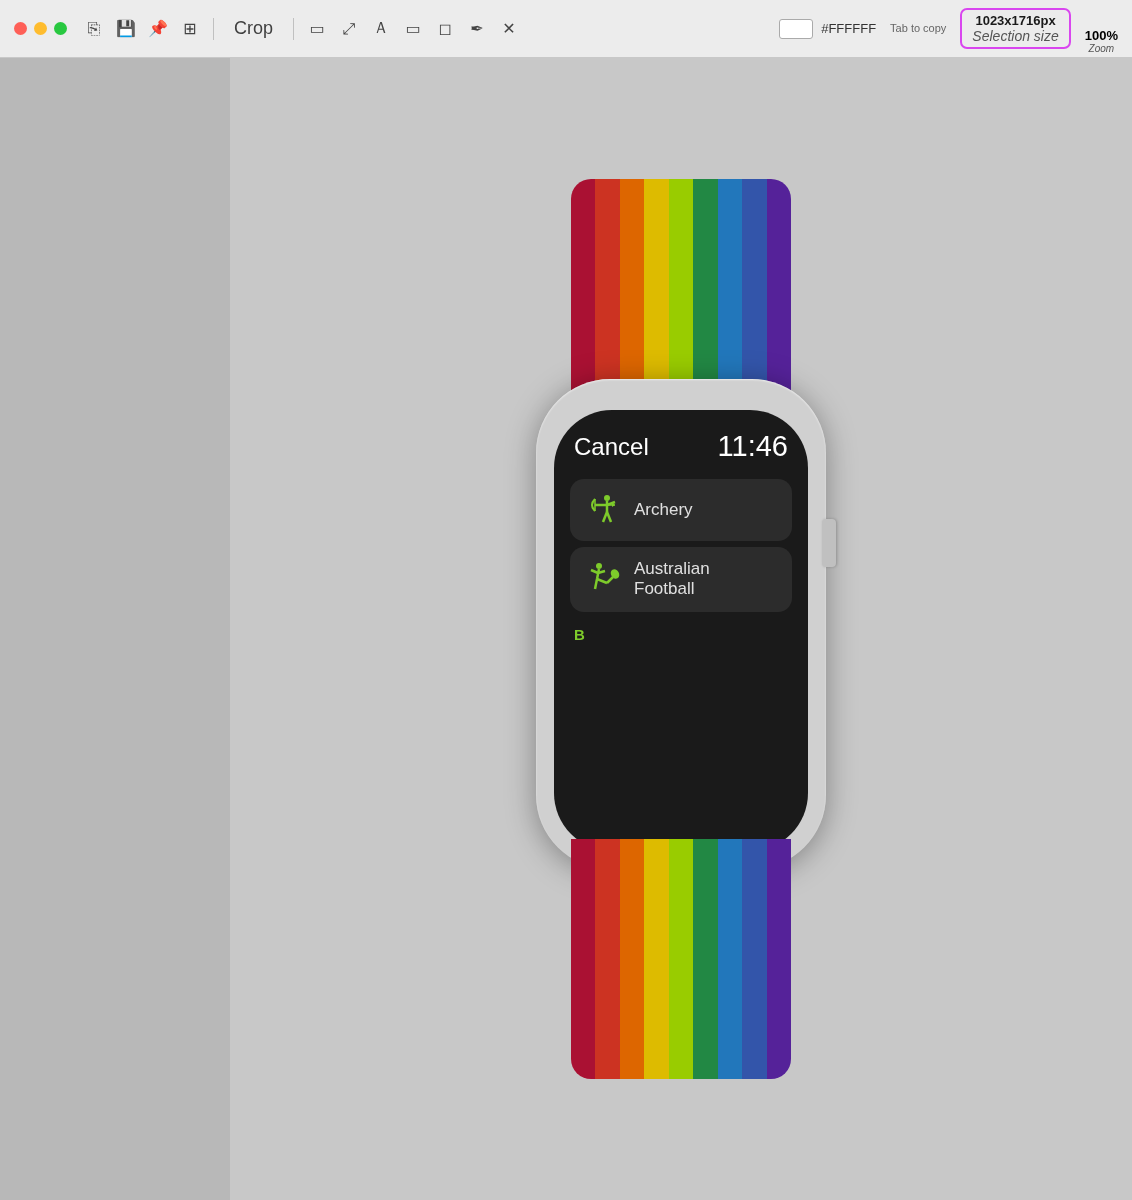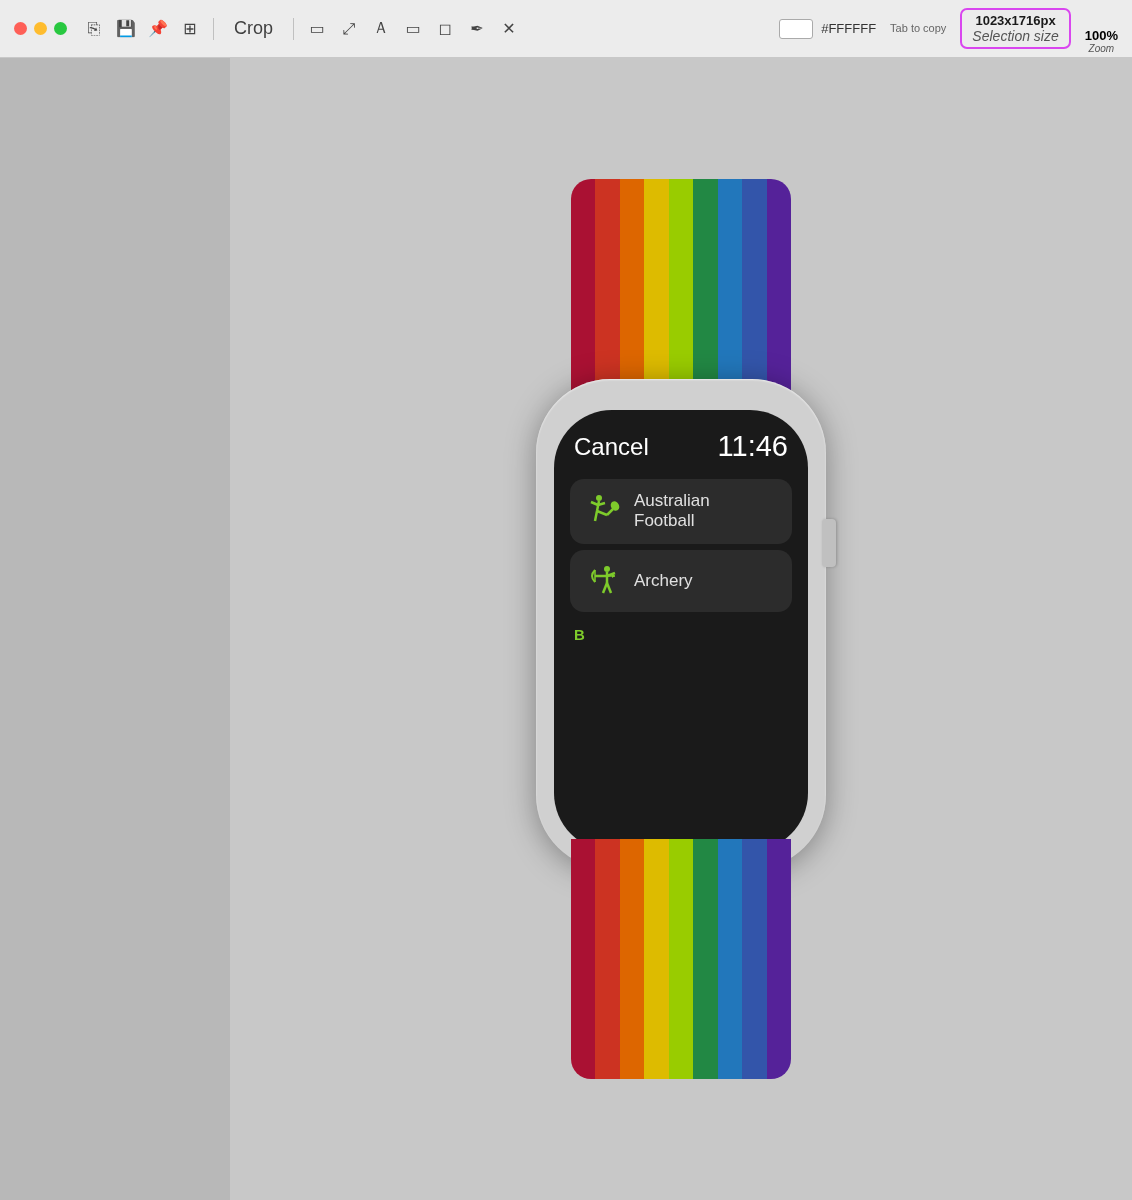--- a/index.html
+++ b/index.html
@@ -298,63 +298,63 @@
           <span class="screen-cancel">Cancel</span>
           <span class="screen-time">11:46</span>
         </div>
 
         <div class="activity-list">
 
           <div class="activity-row">
             <div class="activity-icon-area">
               <svg width="36" height="36" viewBox="0 0 36 36">
 
-                <circle cx="14" cy="5" r="3" fill="#7ecb2b"></circle>
-
-                <line x1="14" y1="8" x2="12" y2="18" stroke="#7ecb2b" stroke-width="2.5"></line>
-
-                <line x1="13" y1="12" x2="6" y2="9" stroke="#7ecb2b" stroke-width="2.5"></line>
-
-                <line x1="13" y1="12" x2="20" y2="10" stroke="#7ecb2b" stroke-width="2.5"></line>
-
-                <line x1="12" y1="18" x2="10" y2="28" stroke="#7ecb2b" stroke-width="2.5"></line>
-
-                <line x1="12" y1="18" x2="22" y2="22" stroke="#7ecb2b" stroke-width="2.5"></line>
-                <line x1="22" y1="22" x2="28" y2="16" stroke="#7ecb2b" stroke-width="2.5"></line>
-
-                <ellipse cx="30" cy="13" rx="4" ry="5" fill="#7ecb2b" transform="rotate(-30 30 13)"></ellipse>
-              </svg>
-            </div>
-            <span class="activity-name">Australian<br>Football</span>
-          </div>
-
-          <div class="activity-row">
-            <div class="activity-icon-area">
-              <svg width="36" height="36" viewBox="0 0 36 36">
-
                 <circle cx="22" cy="6" r="3" fill="#7ecb2b"></circle>
 
                 <line x1="22" y1="9" x2="22" y2="20" stroke="#7ecb2b" stroke-width="2.5"></line>
 
                 <line x1="22" y1="13" x2="10" y2="13" stroke="#7ecb2b" stroke-width="2.5"></line>
 
                 <line x1="22" y1="13" x2="30" y2="10" stroke="#7ecb2b" stroke-width="2.5"></line>
 
                 <path d="M10,7 Q4,13 10,19" stroke="#7ecb2b" stroke-width="2" fill="none"></path>
 
                 <line x1="10" y1="7" x2="10" y2="19" stroke="#7ecb2b" stroke-width="1.5"></line>
 
                 <line x1="10" y1="13" x2="30" y2="13" stroke="#7ecb2b" stroke-width="1.5"></line>
                 <polygon points="30,13 27,11 27,15" fill="#7ecb2b"></polygon>
 
                 <line x1="22" y1="20" x2="18" y2="30" stroke="#7ecb2b" stroke-width="2.5"></line>
                 <line x1="22" y1="20" x2="26" y2="30" stroke="#7ecb2b" stroke-width="2.5"></line>
               </svg>
             </div>
             <span class="activity-name">Archery</span>
+          </div>
+
+          <div class="activity-row">
+            <div class="activity-icon-area">
+              <svg width="36" height="36" viewBox="0 0 36 36">
+
+                <circle cx="14" cy="5" r="3" fill="#7ecb2b"></circle>
+
+                <line x1="14" y1="8" x2="12" y2="18" stroke="#7ecb2b" stroke-width="2.5"></line>
+
+                <line x1="13" y1="12" x2="6" y2="9" stroke="#7ecb2b" stroke-width="2.5"></line>
+
+                <line x1="13" y1="12" x2="20" y2="10" stroke="#7ecb2b" stroke-width="2.5"></line>
+
+                <line x1="12" y1="18" x2="10" y2="28" stroke="#7ecb2b" stroke-width="2.5"></line>
+
+                <line x1="12" y1="18" x2="22" y2="22" stroke="#7ecb2b" stroke-width="2.5"></line>
+                <line x1="22" y1="22" x2="28" y2="16" stroke="#7ecb2b" stroke-width="2.5"></line>
+
+                <ellipse cx="30" cy="13" rx="4" ry="5" fill="#7ecb2b" transform="rotate(-30 30 13)"></ellipse>
+              </svg>
+            </div>
+            <span class="activity-name">Australian<br>Football</span>
           </div>
 
           <div class="section-letter">B</div>
 
 
         </div>
       </div>
     </div>
 
     <div class="band-bottom">

